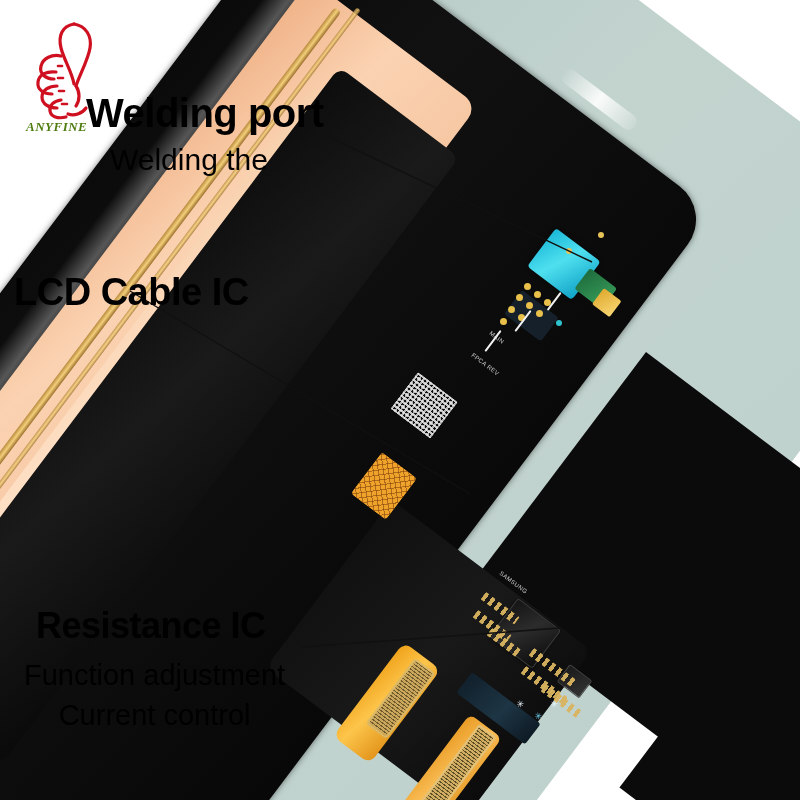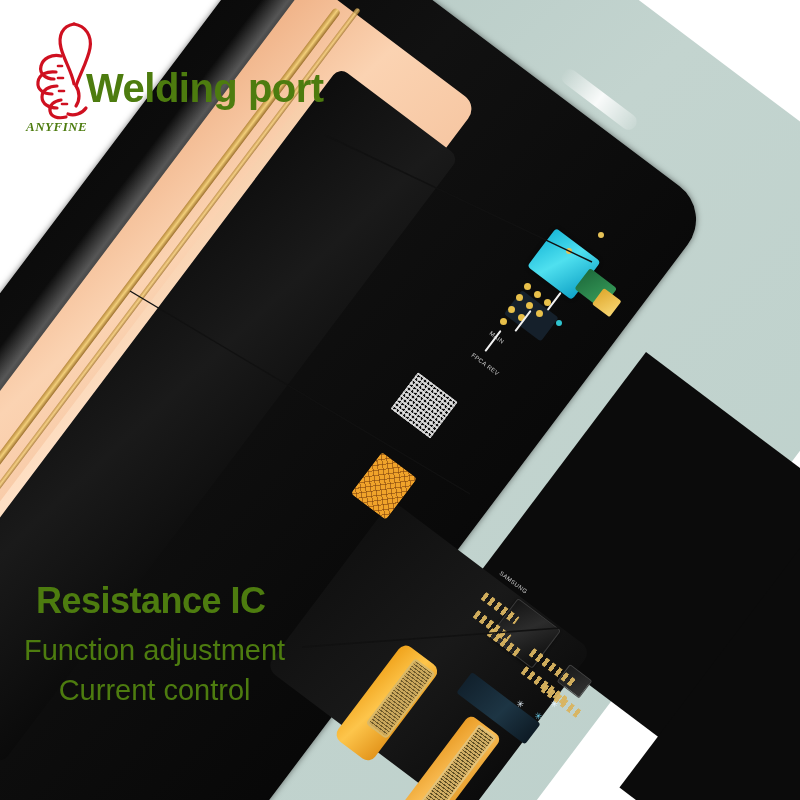--- a/index.html
+++ b/index.html
@@ -173,21 +173,21 @@
     border-radius:2px;opacity:.9;
   }
   .dot{position:absolute;border-radius:50%;background:#e8c04a;}
   .dotw{position:absolute;border-radius:50%;background:#dcdcdc;}
   .star{position:absolute;color:#eaf6ff;font-size:9px;line-height:9px;}
 
   
   .leaders{position:absolute;inset:0;pointer-events:none;}
 
   
-  .label{position:absolute;color:#4d7c0f;}
+  .label{position:absolute;color:#000000;margin-top:25px;}
   .title{font-weight:bold;letter-spacing:-.5px;}
   .lbl-welding-title{left:86px;top:66px;font-size:40px;}
   .lbl-welding-sub{left:110px;top:115px;font-size:30px;line-height:40px;}
   .lbl-lcd-title{left:14px;top:246px;font-size:38px;}
   .lbl-res-title{left:36px;top:580px;font-size:36px;}
   .lbl-res-sub{left:24px;top:630px;font-size:29px;line-height:40px;}
 
   
   .logo{position:absolute;left:28px;top:16px;width:86px;height:110px;}
   .logo-text{position:absolute;left:26px;top:119px;color:#4d7c0f;
@@ -295,22 +295,24 @@
       <path d="M34 88 L39 88" stroke-width="2.6"></path>
 
       <path d="M40 98 C46 100 54 98 58 92"></path>
       <path d="M48 70 C52 76 52 84 48 90"></path>
     </g>
   </svg>
   <div class="logo-text">ANYFINE</div>
 
   <div class="label title lbl-welding-title">Welding port</div>
   <div class="label lbl-welding-sub">
+    <div>Welding the</div>
   </div>
 
+  <div class="label title lbl-lcd-title">LCD Cable IC</div>
 
   <div class="label title lbl-res-title">Resistance IC</div>
   <div class="label lbl-res-sub">
     <div>Function adjustment</div>
     <div style="text-align:center;">Current control</div>
   </div>
 
 </div>
 
 </body></html>

